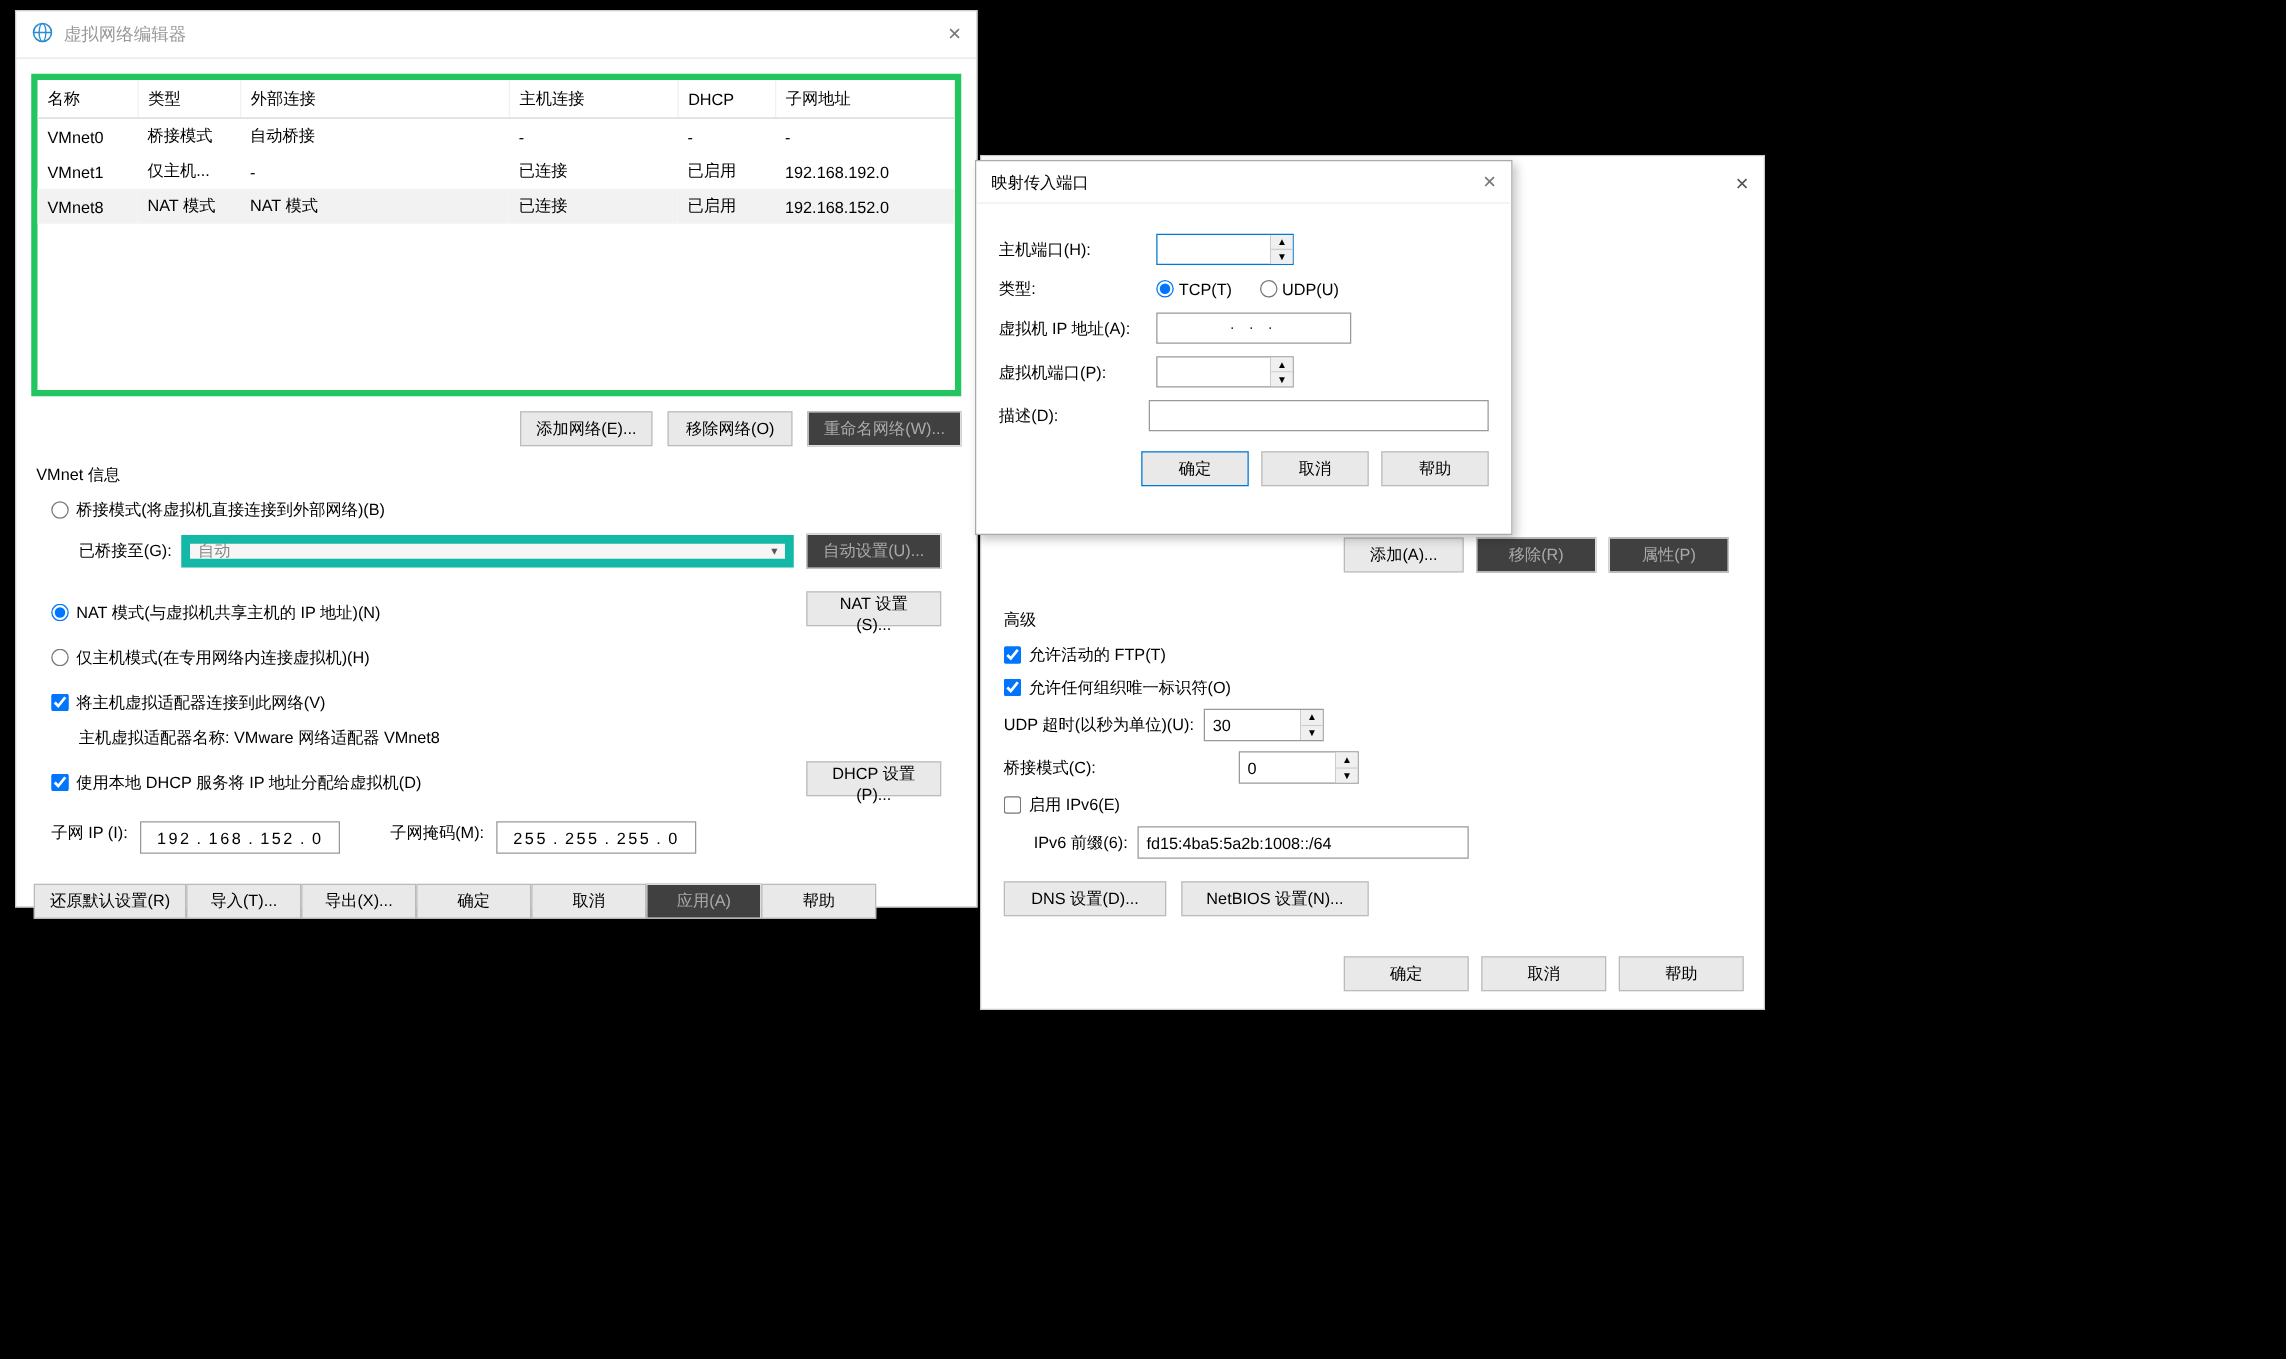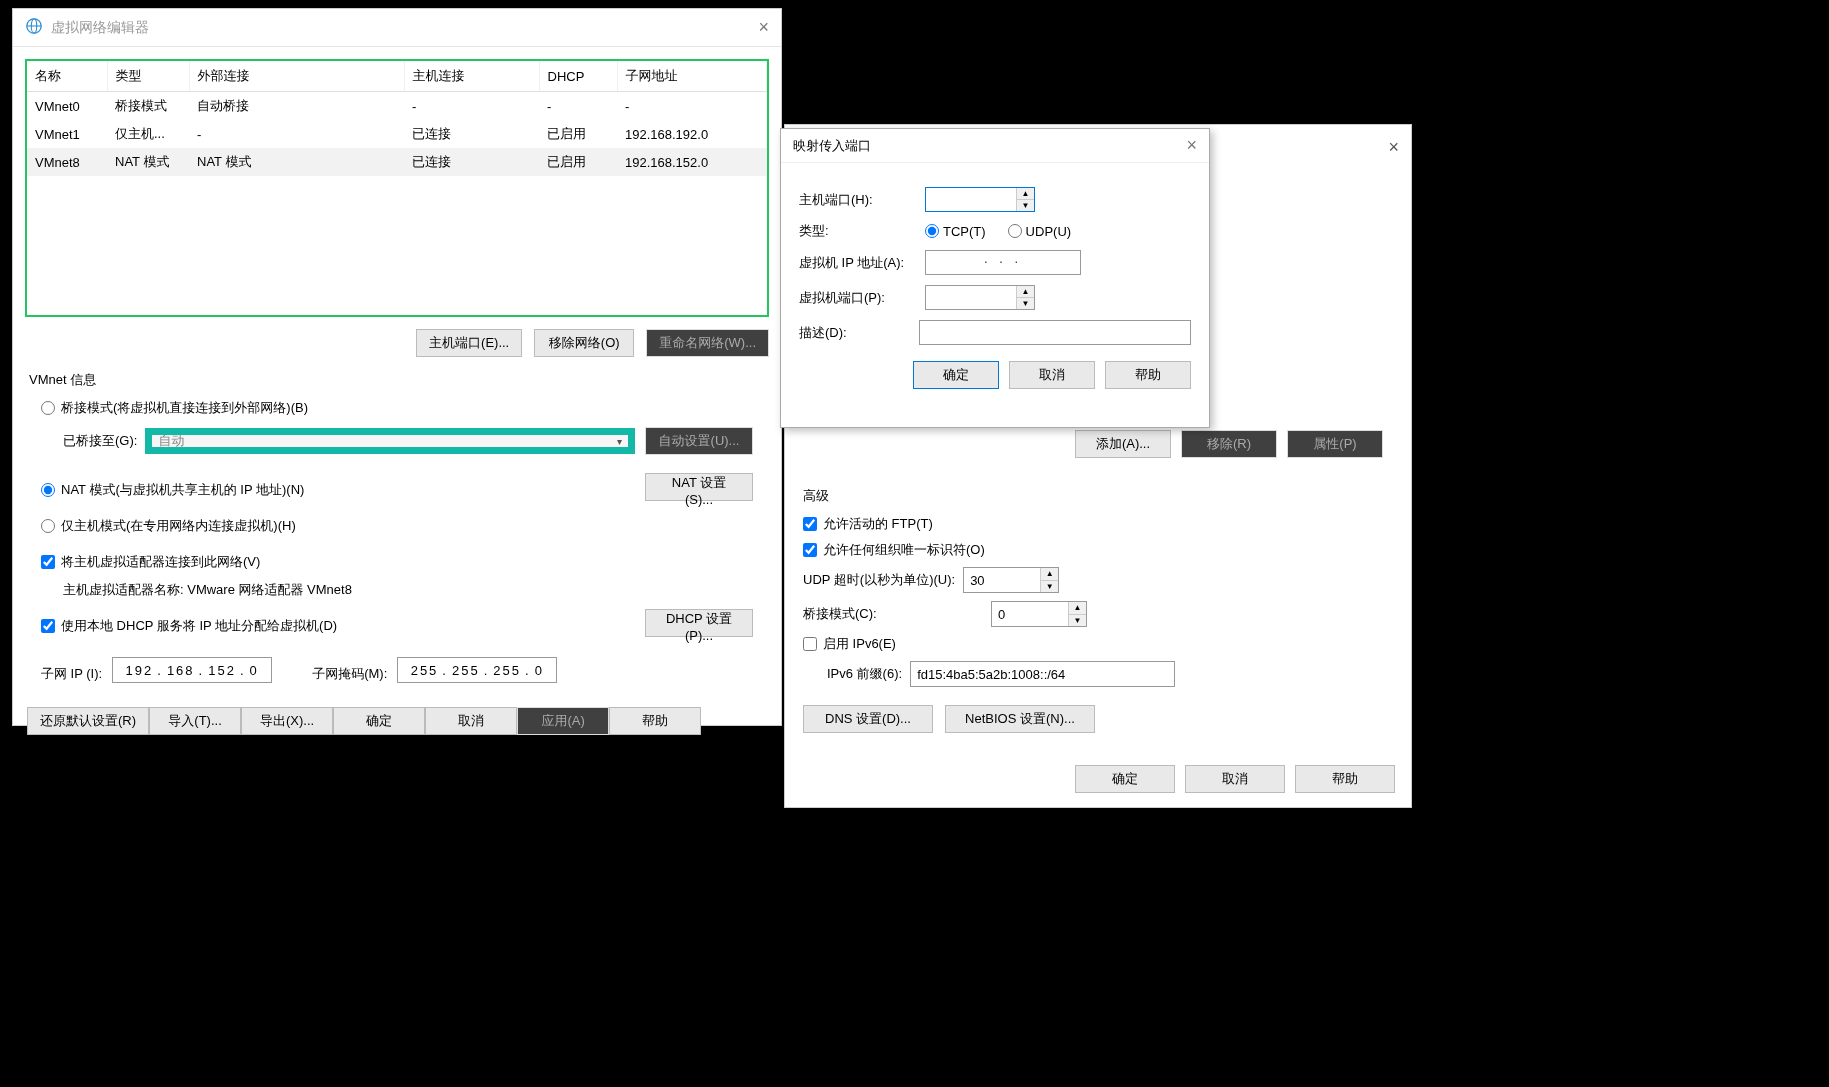--- a/index.html
+++ b/index.html
@@ -6,21 +6,21 @@
 body { background: #000; width: 1829px; height: 1087px; position: relative; overflow: hidden; }
 
 
 .vne-dialog { position: absolute; left: 12px; top: 8px; width: 770px; height: 718px; background: #fff; border: 1px solid #ccc; box-shadow: 2px 2px 6px rgba(0,0,0,0.2); }
 .vne-titlebar { height: 38px; display: flex; align-items: center; padding: 0 12px; border-bottom: 1px solid #e5e5e5; color: #666; }
 .vne-title { flex: 1; margin-left: 8px; color: #999; font-size: 14px; }
 .globe-icon svg { width: 18px; height: 18px; }
 .close-x { color: #777; font-size: 18px; cursor: pointer; }
 
 .vne-body { padding: 12px; }
-.net-table { border: 2px solid #22c55e; height: 258px; background: #fff; }
+.net-table { border: 5px solid #22c55e; height: 258px; background: #fff; }
 .net-table table { width: 100%; border-collapse: collapse; }
 .net-table th { text-align: left; padding: 6px 8px; font-weight: normal; border-bottom: 1px solid #e0e0e0; border-right: 1px solid #f0f0f0; font-size: 13px; }
 .net-table td { padding: 5px 8px; font-size: 13px; }
 .net-table tr.selected td { background: #f2f2f2; }
 
 .table-btn-row { display: flex; justify-content: flex-end; gap: 12px; margin-top: 12px; }
 .btn { min-width: 100px; height: 28px; background: #e9e9e9; border: 1px solid #bbb; cursor: pointer; padding: 0 12px; font-size: 13px; }
 .btn.disabled { color: #aaa; background: #404040; border-color: #ddd; cursor: default; }
 .btn.primary { border: 1px solid #0078d4; }
 
@@ -29,21 +29,21 @@
 .radio-row, .check-row { display: flex; align-items: center; margin: 10px 0; font-size: 13px; }
 .radio-row input, .check-row input { margin-right: 6px; width: 14px; height: 14px; }
 .indent { margin-left: 22px; }
 .inline-row { display: flex; align-items: center; }
 .select-box { flex: 1; height: 26px; border: 7px solid #14b8a6; background: #f6f6f6; color: #888; padding: 0 6px; display: flex; align-items: center; justify-content: space-between; margin-right: 10px; }
 .right-btn-col { margin-left: auto; }
 .side-btn { width: 108px; }
 
 .adapter-name-row { margin: 6px 0 10px 22px; font-size: 13px; }
 
-.subnet-row { display: flex; align-items: flex-end; gap: 10px; margin-top: 14px; }
+.subnet-row { display: flex; align-items: flex-start; gap: 10px; margin-top: 14px; }
 .ip-box { width: 160px; height: 26px; border: 1px solid #999; padding: 0 6px; display: flex; align-items: center; justify-content: center; letter-spacing: 2px; }
 .ip-box span.dot { padding: 0 4px; }
 
 .bottom-btn-row { display: flex; margin-top: 24px; padding: 0 2px; }
 .bottom-btn-row .btn { flex: 0 0 auto; min-width: 92px; }
 .bottom-btn-row .wide { min-width: 118px; }
 
 
 .bg-dialog { position: absolute; left: 784px; top: 124px; width: 628px; height: 684px; background: #fff; border: 1px solid #ccc; }
 .bg-dialog .close-x2 { position: absolute; right: 12px; top: 12px; color: #555; font-size: 18px; cursor: pointer; }
@@ -146,21 +146,21 @@
             <td>NAT 模式</td>
             <td>已连接</td>
             <td>已启用</td>
             <td>192.168.152.0</td>
           </tr>
         </tbody>
       </table>
     </div>
 
     <div class="table-btn-row">
-      <button class="btn">主机端口(E)...</button>
+      <button class="btn">添加网络(E)...</button>
       <button class="btn">移除网络(O)</button>
       <button class="btn disabled">重命名网络(W)...</button>
     </div>
 
     <div class="info-section-title">VMnet 信息</div>
 
     <div class="info-panel">
       <div class="radio-row">
         <input type="radio" name="mode" style="">
         <span>桥接模式(将虚拟机直接连接到外部网络)(B)</span>

